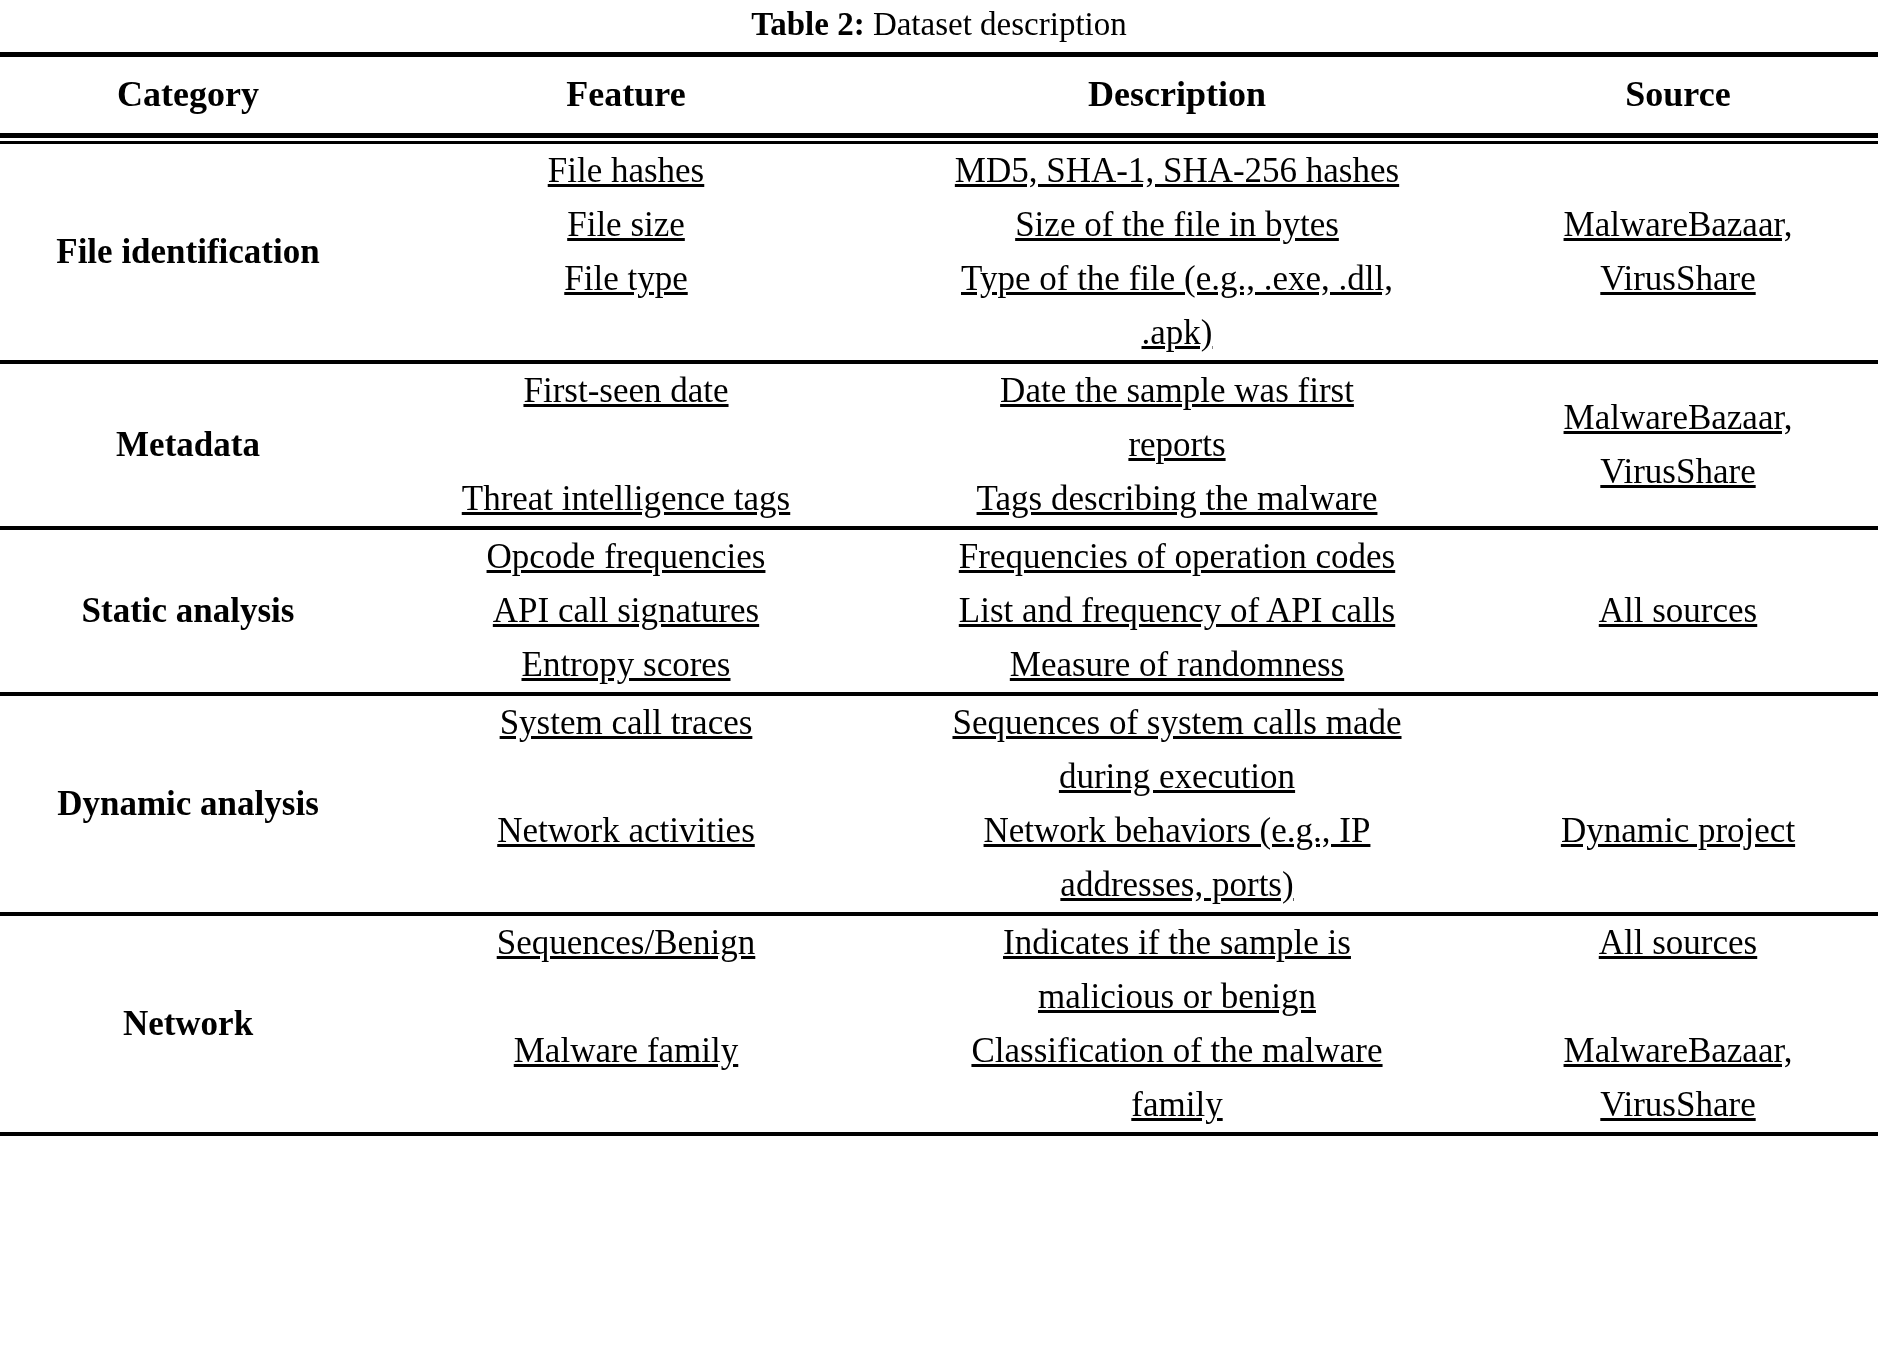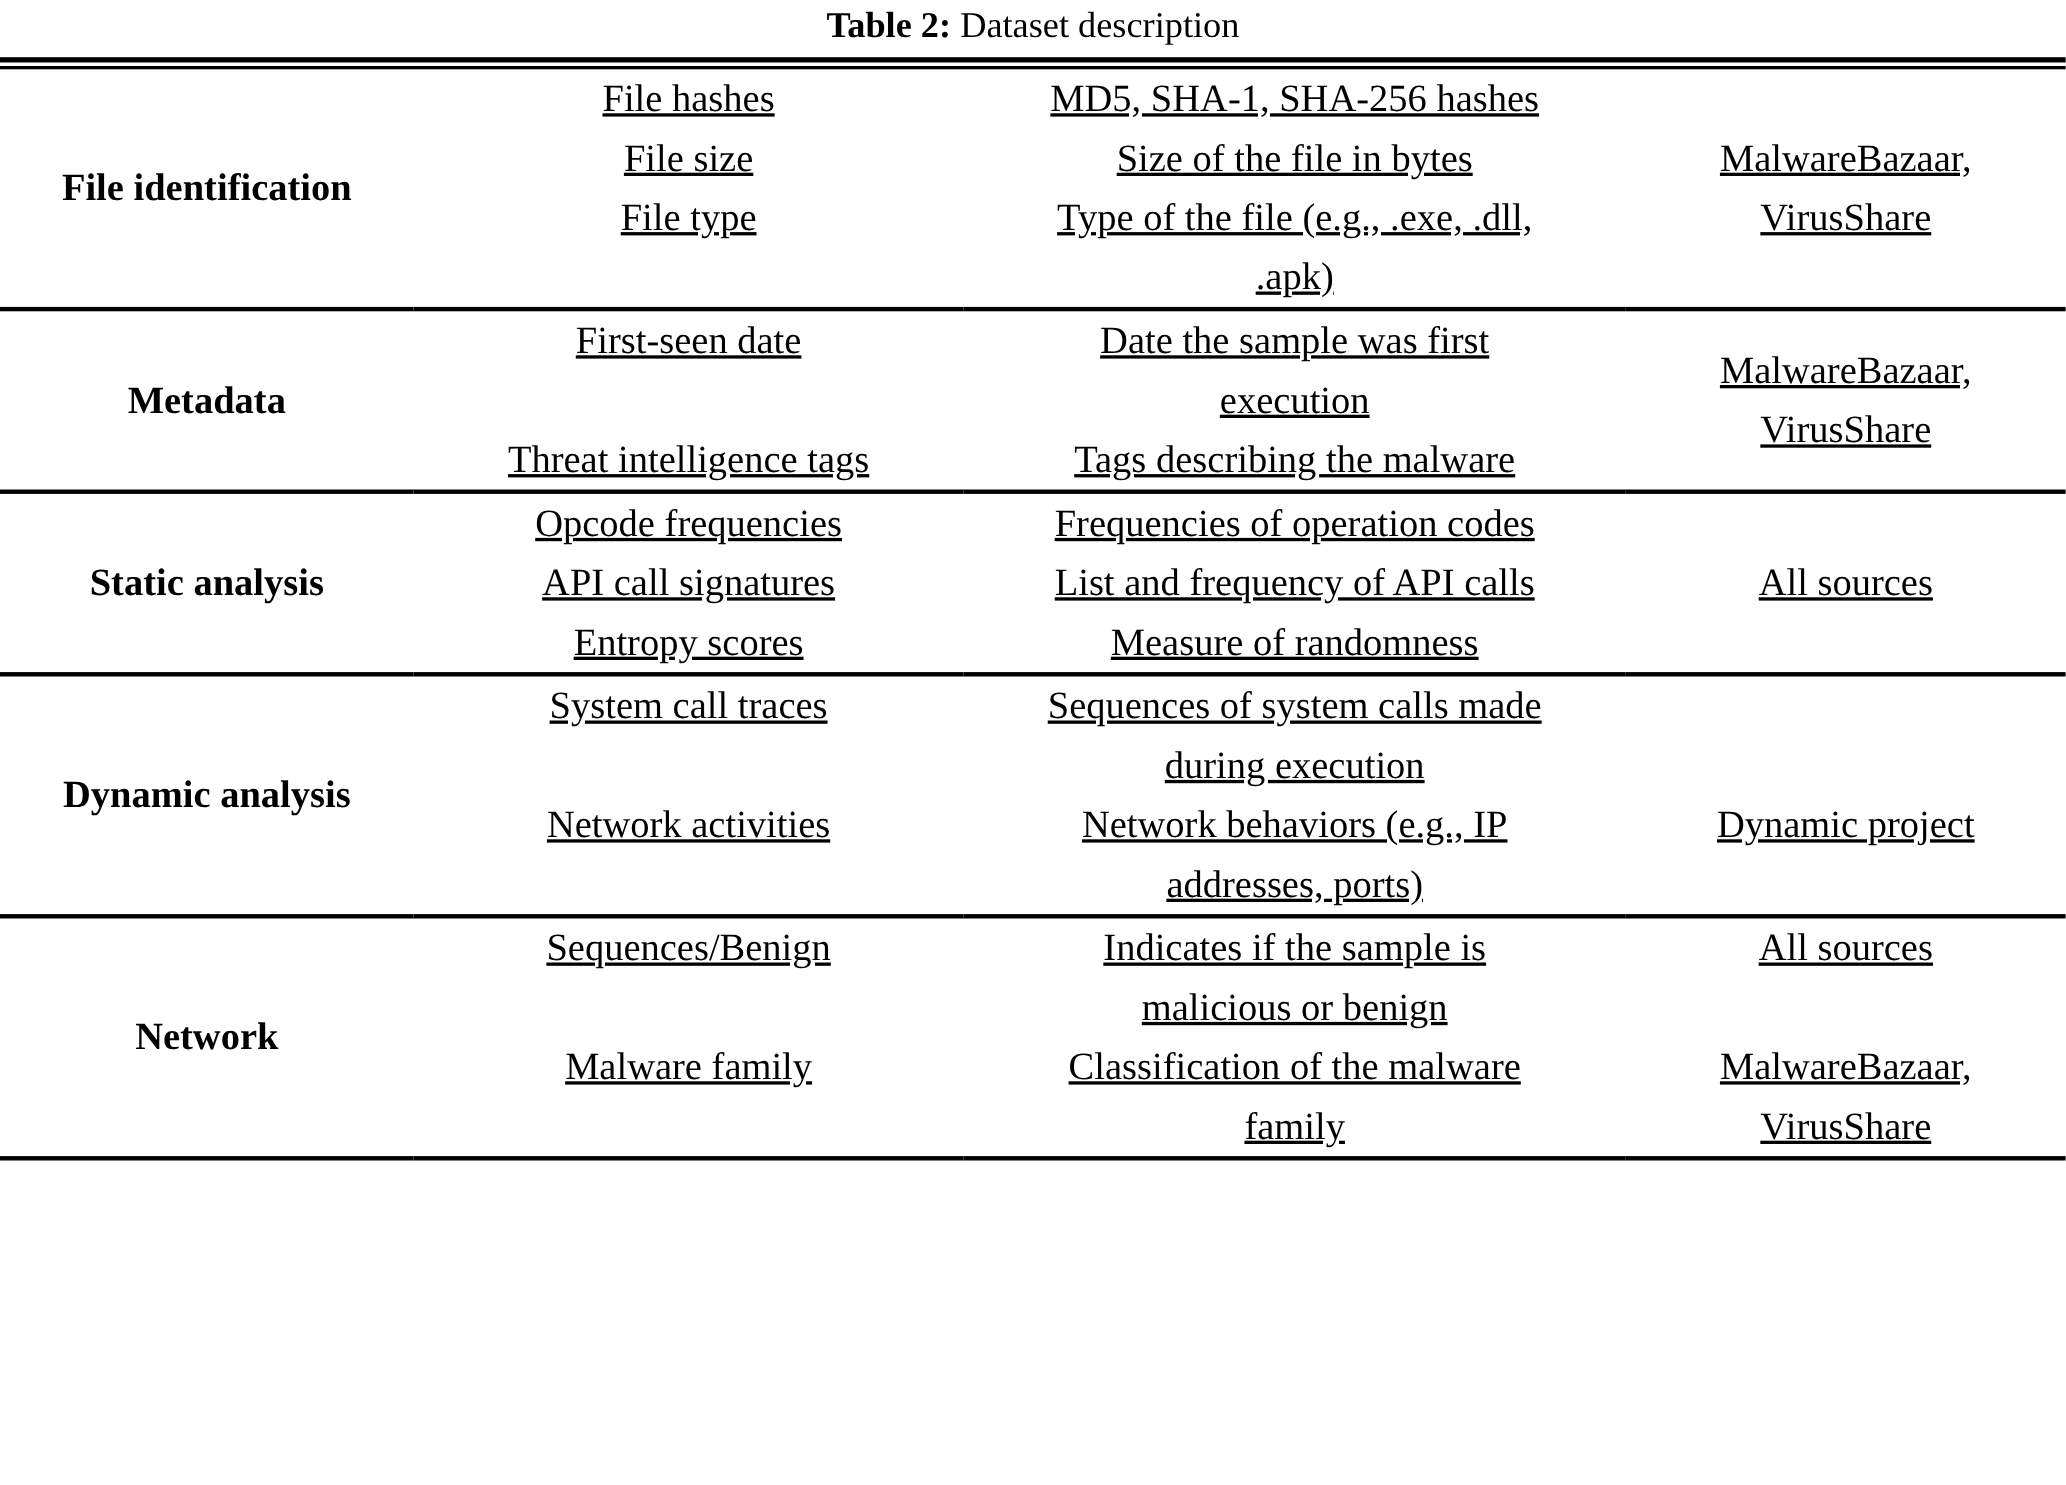--- a/index.html
+++ b/index.html
@@ -141,20 +141,26 @@
 
   <table class="dataset">
     <colgroup>
       <col class="c-cat">
         <col class="c-feat">
         <col class="c-desc">
         <col class="c-src">
     </colgroup>
 
     <thead>
+      <tr class="head-row">
+        <th>Category</th>
+        <th>Feature</th>
+        <th>Description</th>
+        <th>Source</th>
+      </tr>
       <tr class="rule-double">
         <td colspan="4">
           <div class="dbl-outer"></div>
           <div class="dbl-gap"></div>
           <div class="dbl-inner"></div>
         </td>
       </tr>
     </thead>
 
     <tbody>
@@ -192,21 +198,21 @@
         <td>
           <span class="cell-block">
             <span class="sub">First-seen date</span>
             <span class="spacer-lg"></span>
             <span class="sub">Threat intelligence tags</span>
           </span>
         </td>
         <td>
           <span class="cell-block">
             <span class="sub">Date the sample was first</span>
-            <span class="sub">execution</span>
+            <span class="sub">reports</span>
             <span class="sub">Tags describing the malware</span>
           </span>
         </td>
         <td>
           <span class="cell-block">
             <span class="spacer-sm"></span>
             <span class="sub">MalwareBazaar,</span>
             <span class="sub">VirusShare</span>
             <span class="spacer-sm"></span>
           </span>

